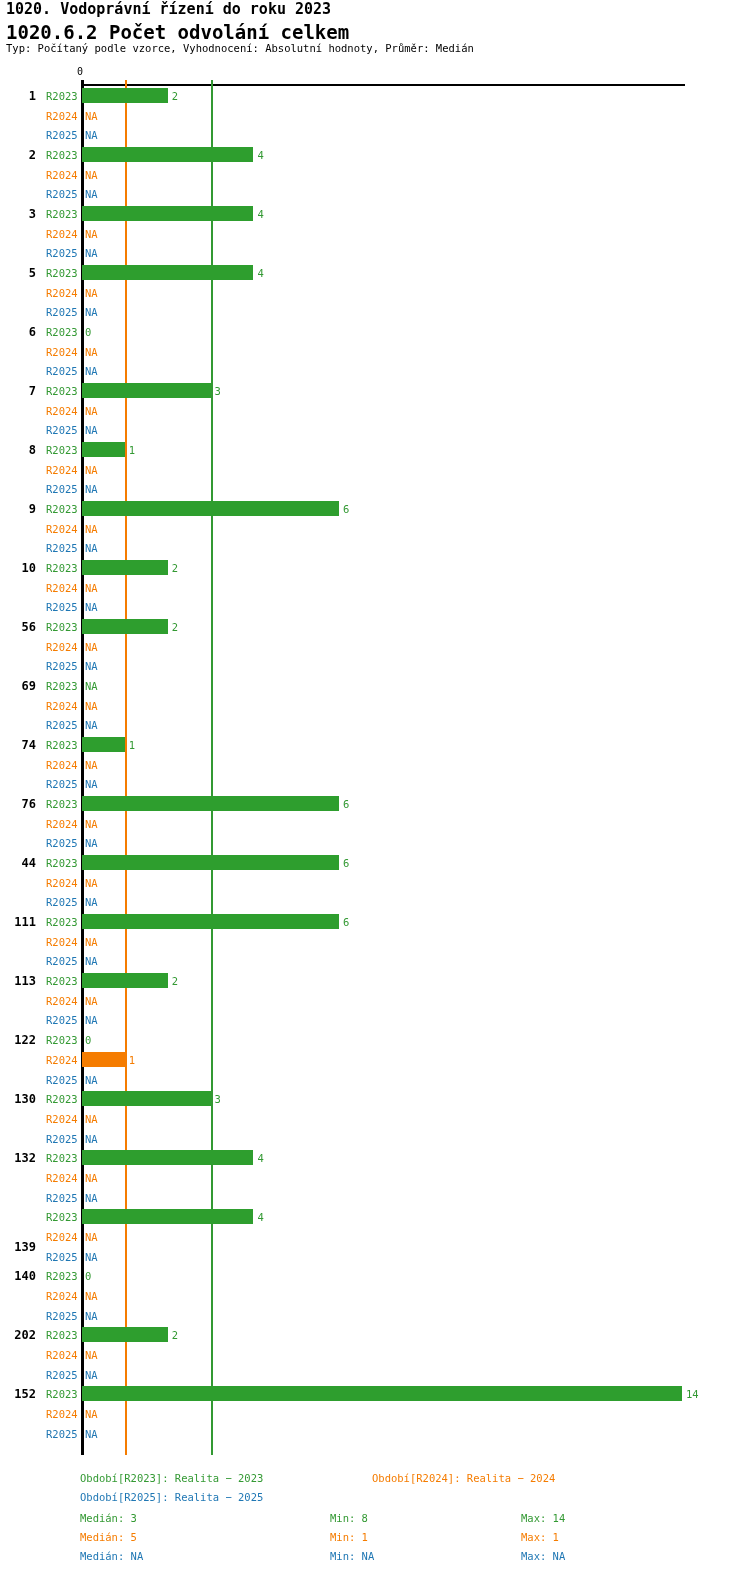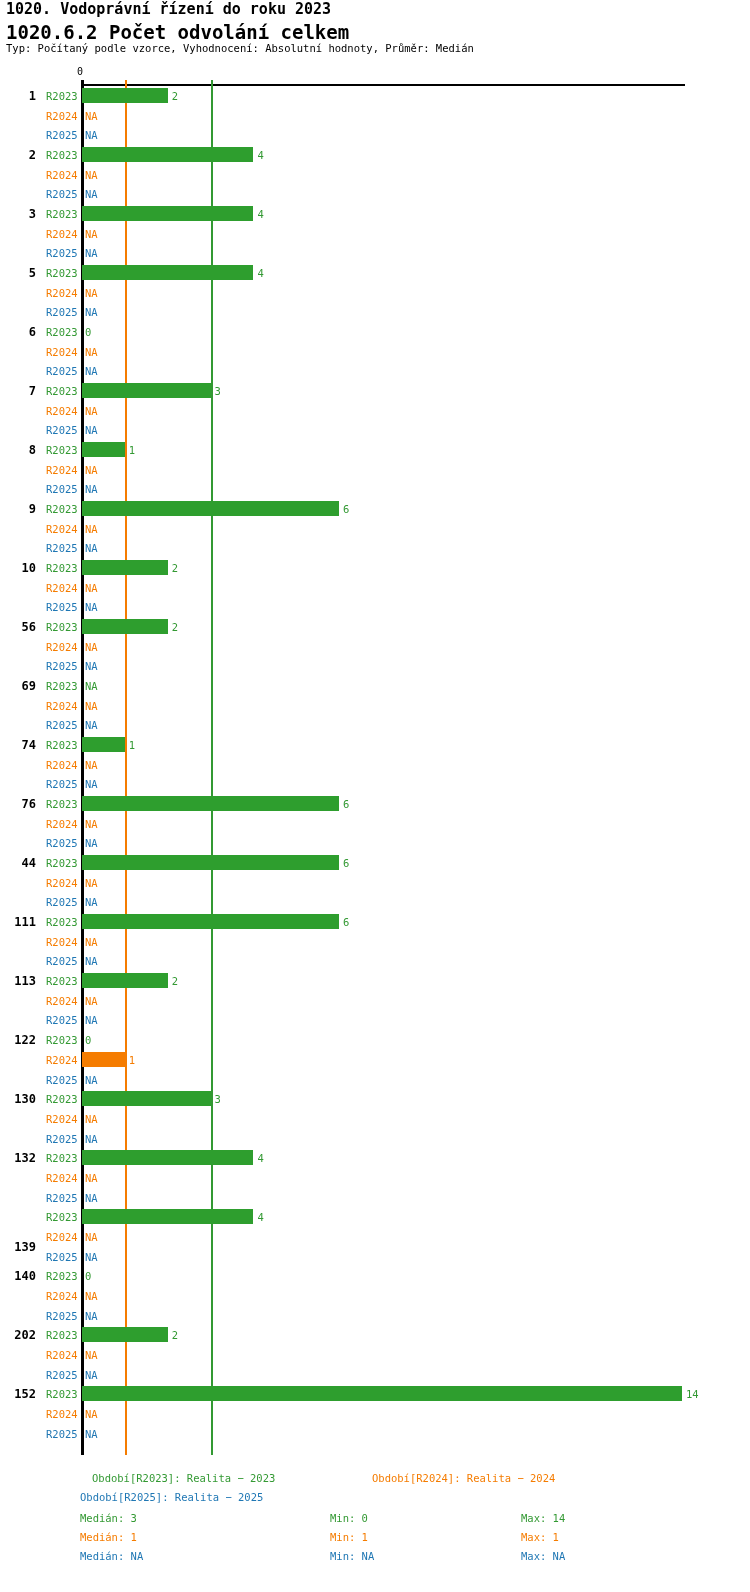--- a/index.html
+++ b/index.html
@@ -286,28 +286,28 @@
     <div class="ser-label s2023" style="left: 46px; top: 1388.22px;">R2023</div>
     <div class="bar s2023" style="left: 82px; top: 1386.22px; width: 599.9px;"></div>
     <div class="bar-value s2023" style="left: 685.9px; top: 1388.22px;">14</div>
     <div class="ser-label s2024" style="left: 46px; top: 1407.89px;">R2024</div>
     <div class="bar-value s2024" style="left: 85px; top: 1407.89px;">NA</div>
     <div class="ser-label s2025" style="left: 46px; top: 1427.56px;">R2025</div>
     <div class="bar-value s2025" style="left: 85px; top: 1427.56px;">NA</div>
   </div>
 
 <div id="legend">
-  <div class="lg c2023" style="left:92px; top:6px;">Období[R2023]: Realita − 2023</div>
+  <div class="lg c2023" style="left:80px; top:6px;">Období[R2023]: Realita − 2023</div>
   <div class="lg c2024" style="left:372px; top:6px;">Období[R2024]: Realita − 2024</div>
   <div class="lg c2025" style="left:80px; top:25px;">Období[R2025]: Realita − 2025</div>
 
   <div class="lg c2023" style="left:80px; top:46px;">Medián: 3</div>
-  <div class="lg c2023" style="left:330px; top:46px;">Min: 0</div>
+  <div class="lg c2023" style="left:330px; top:46px;">Min: 8</div>
   <div class="lg c2023" style="left:521px; top:46px;">Max: 14</div>
 
-  <div class="lg c2024" style="left:80px; top:65px;">Medián: 1</div>
+  <div class="lg c2024" style="left:80px; top:65px;">Medián: 5</div>
   <div class="lg c2024" style="left:330px; top:65px;">Min: 1</div>
   <div class="lg c2024" style="left:521px; top:65px;">Max: 1</div>
 
   <div class="lg c2025" style="left:80px; top:84px;">Medián: NA</div>
   <div class="lg c2025" style="left:330px; top:84px;">Min: NA</div>
   <div class="lg c2025" style="left:521px; top:84px;">Max: NA</div>
 </div>
 
 </body></html>

